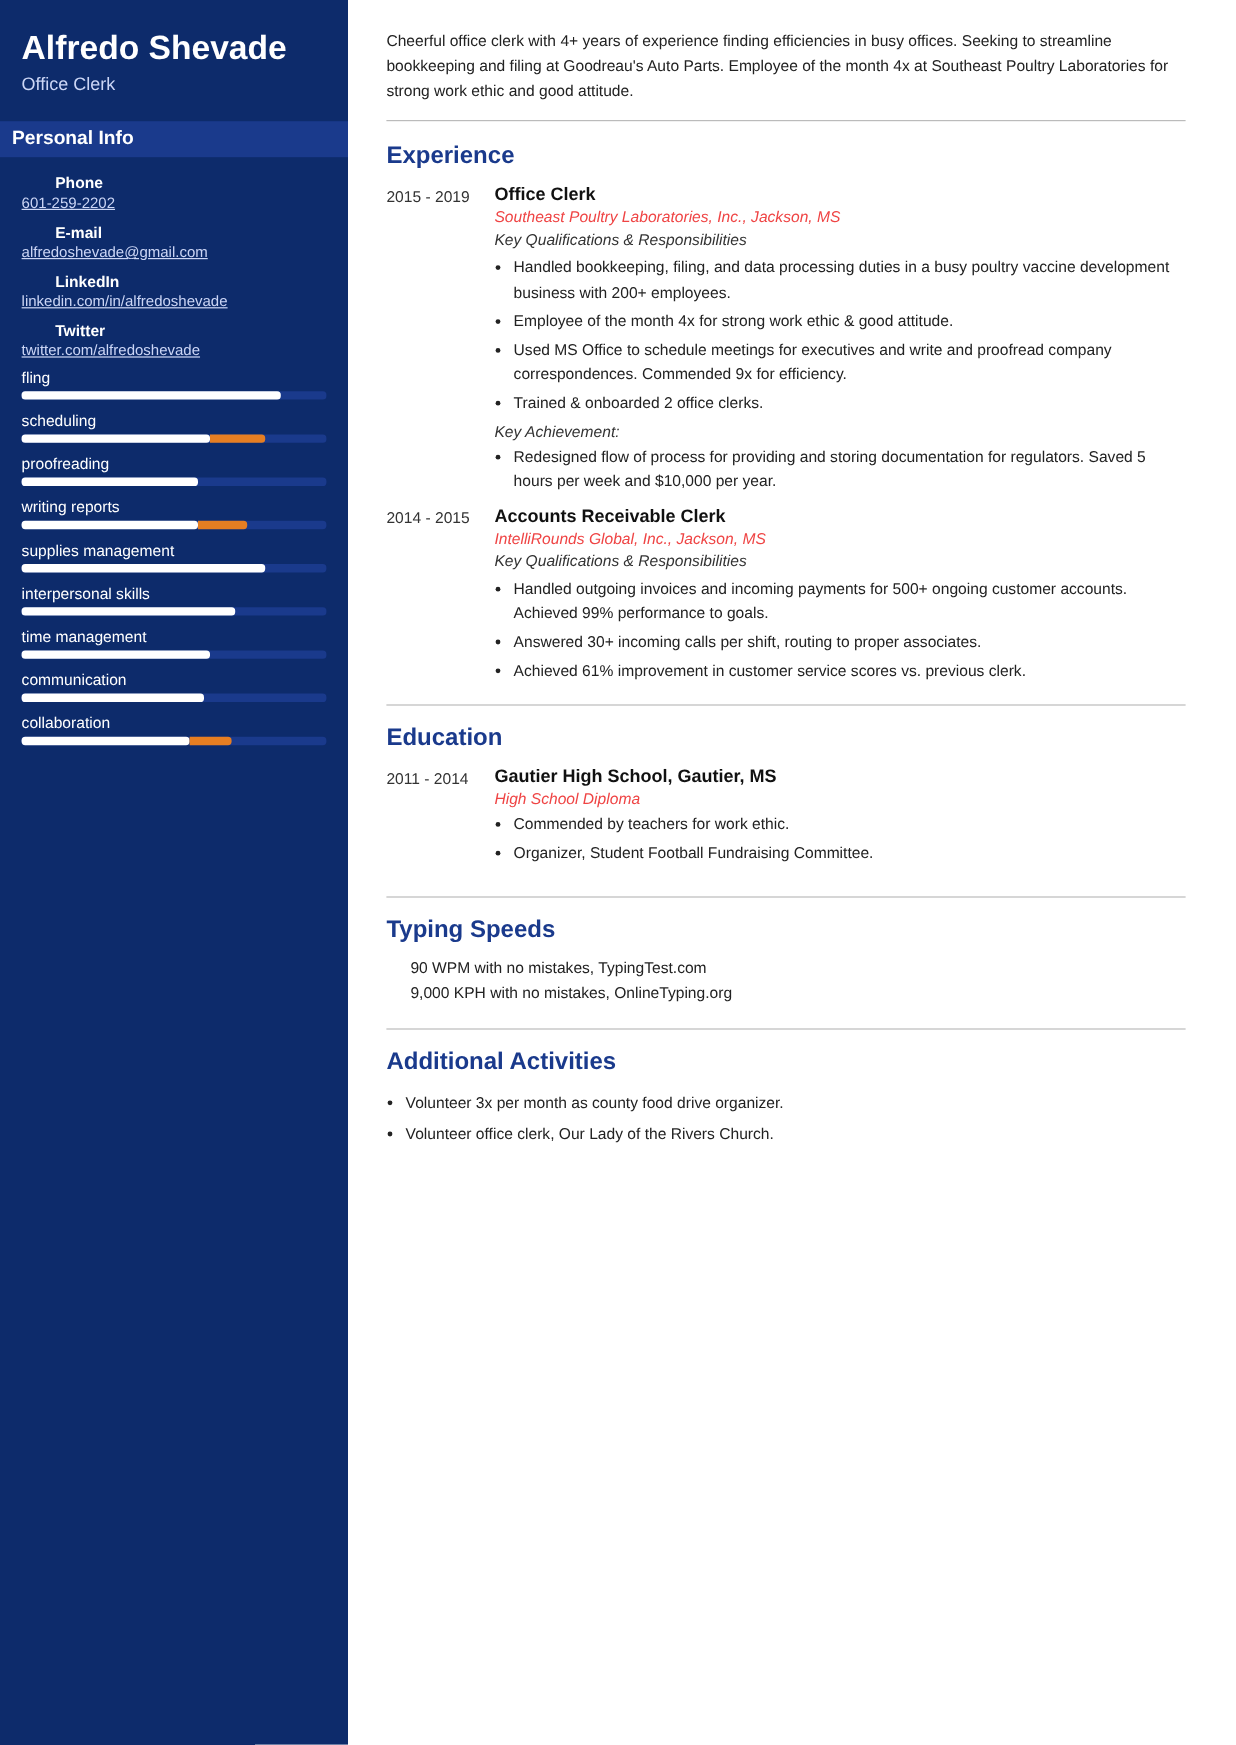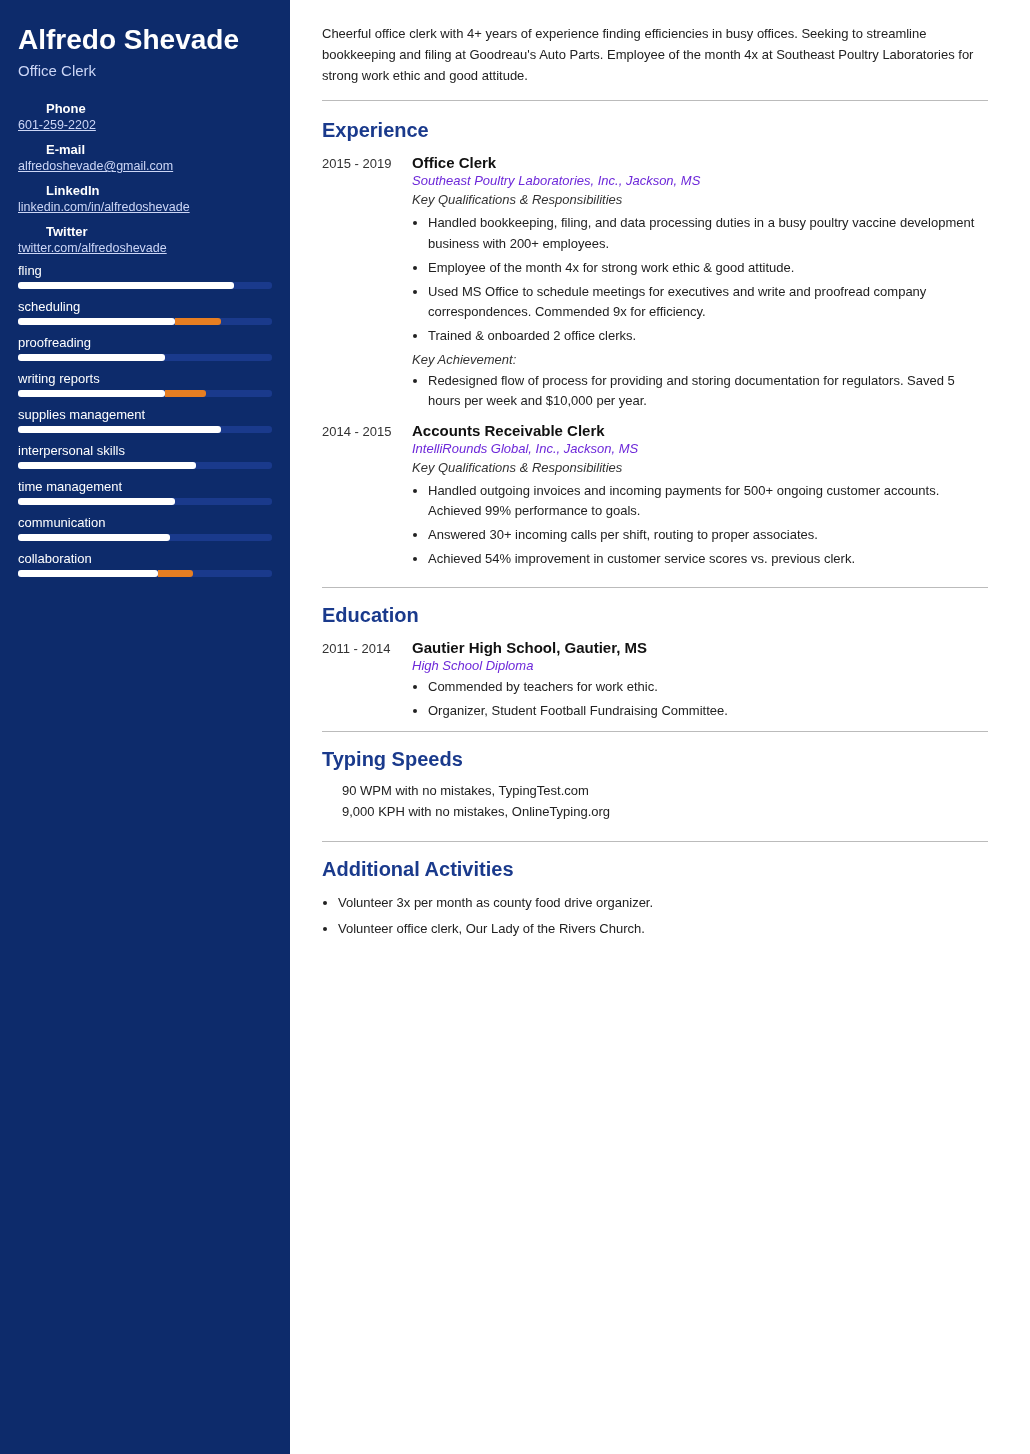--- a/index.html
+++ b/index.html
@@ -133,21 +133,21 @@
       flex: 1;
     }
     .exp-job-title {
       font-size: 15px;
       font-weight: 700;
       color: #111;
       margin-bottom: 2px;
     }
     .exp-company {
       font-style: italic;
-      color: #6d28d9;
+      color: #ef4444;
       margin-bottom: 4px;
       font-size: 13px;
     }
     .exp-subtitle {
       font-style: italic;
       color: #333;
       font-size: 13px;
       margin-bottom: 6px;
     }
     .exp-list {
@@ -161,21 +161,21 @@
       color: #222;
     }
     .achievement-label {
       font-style: italic;
       font-size: 13px;
       color: #333;
       margin-bottom: 4px;
     }
     .edu-block {
       border-bottom: 1px solid #bbb;
-      padding-bottom: 0;
+      padding-bottom: 16px;
       margin-bottom: 16px;
     }
     .typing-block {
       border-bottom: 1px solid #bbb;
       padding-bottom: 16px;
       margin-bottom: 16px;
     }
     .typing-item {
       font-size: 13px;
       color: #222;
@@ -194,20 +194,21 @@
   </style>
 </head>
 <body>
 
 <div class="resume">
 
   <div class="sidebar">
     <div class="sidebar-name">Alfredo Shevade</div>
     <div class="sidebar-title">Office Clerk</div>
 
+    <div class="sidebar-section-header">Personal Info</div>
 
     <div>
 
     <div class="info-label">Phone</div>
         <div class="info-value">601-259-2202</div>
         <div class="info-label">E-mail</div>
         <div class="info-value">alfredoshevade@gmail.com</div>
         <div class="info-label">LinkedIn</div>
         <div class="info-value">linkedin.com/in/alfredoshevade</div>
         <div class="info-label">Twitter</div>
@@ -303,21 +304,21 @@
           </div>
           <div class="exp-row">
             <div class="exp-dates">2014 - 2015</div>
             <div class="exp-content">
               <div class="exp-job-title">Accounts Receivable Clerk</div>
               <div class="exp-company">IntelliRounds Global, Inc., Jackson, MS</div>
               <div class="exp-subtitle">Key Qualifications &amp; Responsibilities</div>
               <ul class="exp-list">
                 <li>Handled outgoing invoices and incoming payments for 500+ ongoing customer accounts. Achieved 99% performance to goals.</li>
                 <li>Answered 30+ incoming calls per shift, routing to proper associates.</li>
-                <li>Achieved 54% improvement in customer service scores vs. previous clerk.</li>
+                <li>Achieved 61% improvement in customer service scores vs. previous clerk.</li>
               </ul>
             </div>
           </div>
         </div>
     </div>
 
     <div class="edu-block">
       <div class="section-title">Education</div>
       <div id="education-entries">
           <div class="exp-row">

